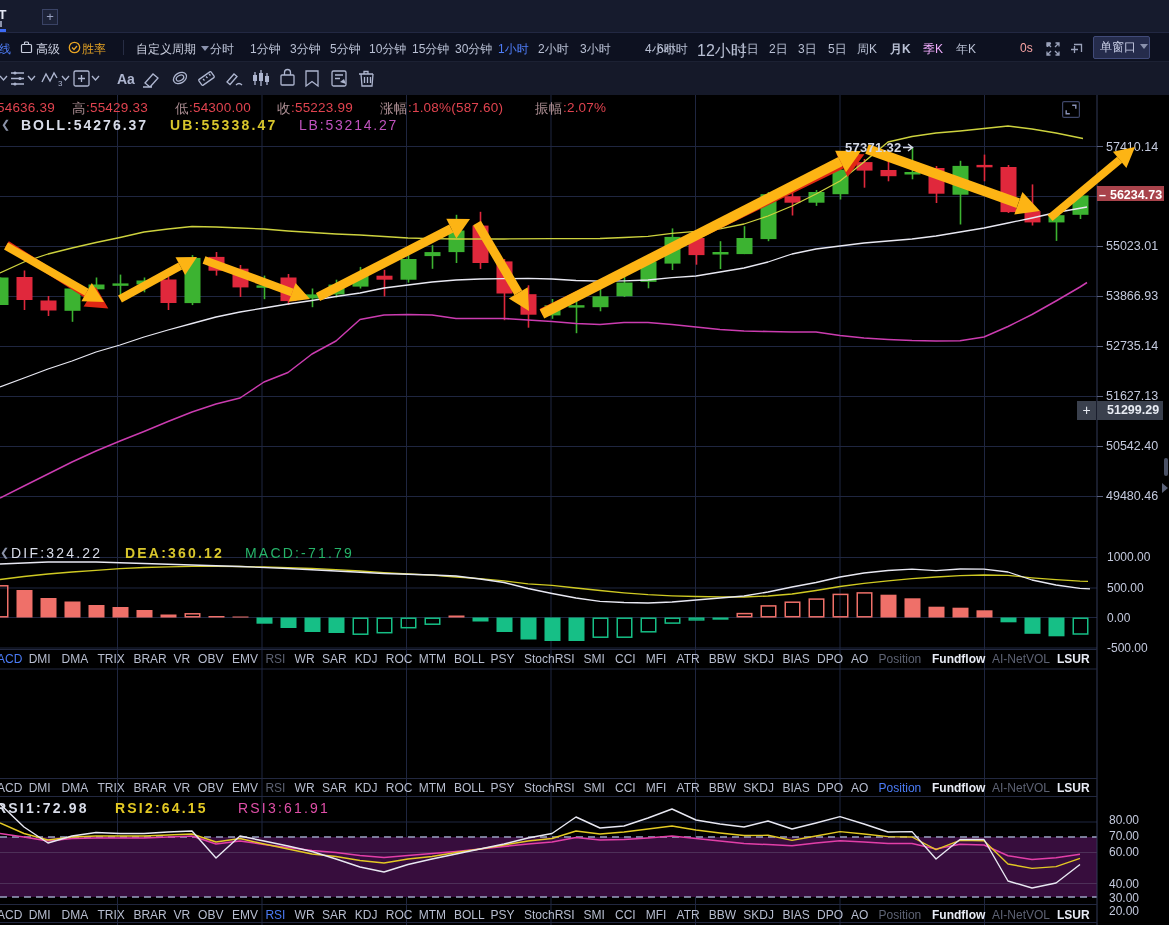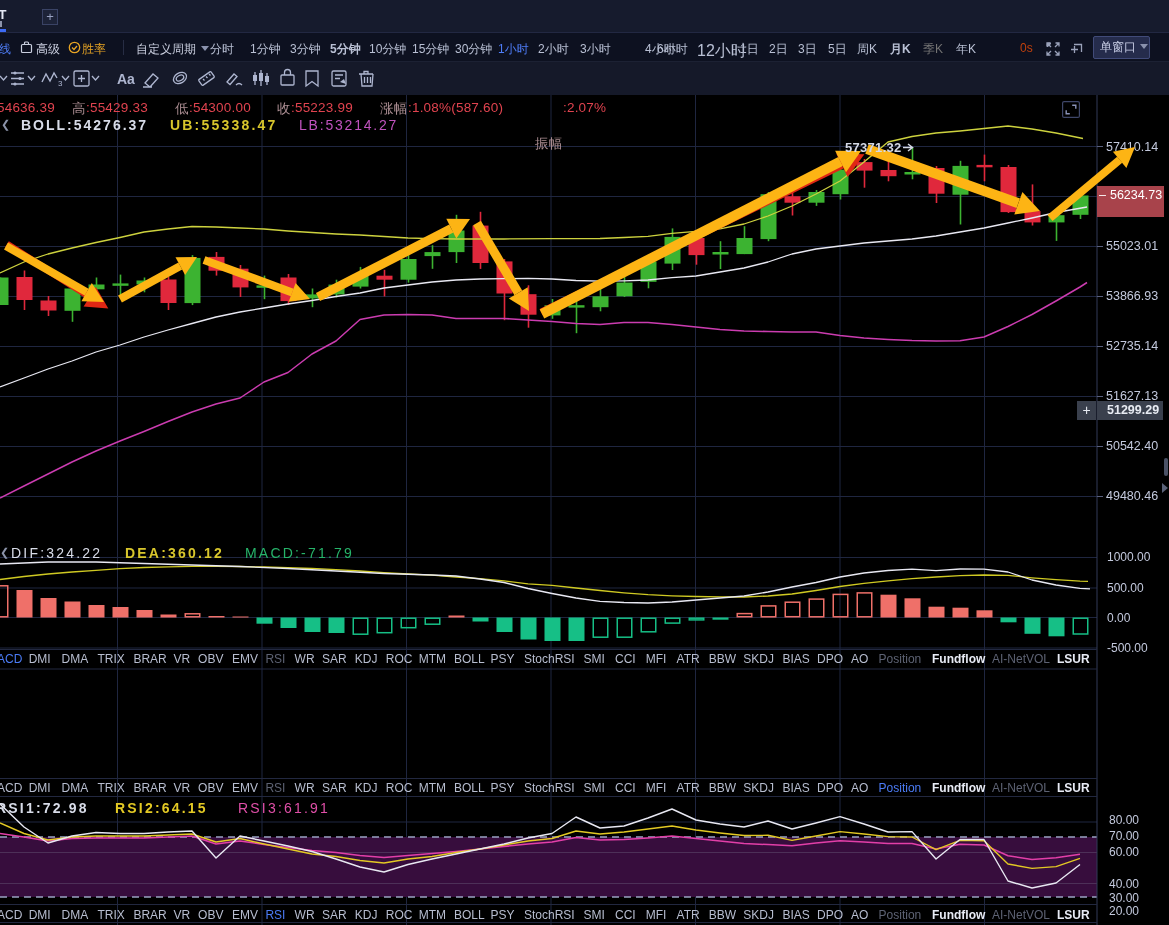--- a/index.html
+++ b/index.html
@@ -27,39 +27,39 @@
       <circle cx="6.5" cy="6.5" r="5.2" fill="none" stroke="#e8a524" stroke-width="1.3"></circle>
       <path d="M4 6.5 l2 2 l3-3.5" fill="none" stroke="#e8a524" stroke-width="1.3"></path>
     </svg>
     <span style="position:absolute;left:82px;top:8px;font-size:12px;color:#e8a524;white-space:nowrap;">胜率</span>
     <div style="position:absolute;left:123px;top:7px;width:1px;height:15px;background:#272d44;"></div>
     <span style="position:absolute;left:136px;top:8px;font-size:12px;color:#c9cede;white-space:nowrap;">自定义周期</span>
     <div style="position:absolute;left:201px;top:13px;width:0;height:0;border-left:4px solid transparent;border-right:4px solid transparent;border-top:5px solid #8a92ad;"></div>
     <span style="position:absolute;left:210px;top:8px;font-size:12px;color:#b9c0d4;white-space:nowrap;">分时</span>
     <span style="position:absolute;left:250px;top:8px;font-size:12px;color:#b9c0d4;white-space:nowrap;">1分钟</span>
     <span style="position:absolute;left:290px;top:8px;font-size:12px;color:#b9c0d4;white-space:nowrap;">3分钟</span>
-    <span style="position:absolute;left:330px;top:8px;font-size:12px;color:#b9c0d4;white-space:nowrap;font-weight:bold;">5分钟</span>
+    <span style="position:absolute;left:330px;top:8px;font-size:12px;color:#b9c0d4;white-space:nowrap;">5分钟</span>
     <span style="position:absolute;left:369px;top:8px;font-size:12px;color:#b9c0d4;white-space:nowrap;">10分钟</span>
     <span style="position:absolute;left:412px;top:8px;font-size:12px;color:#b9c0d4;white-space:nowrap;">15分钟</span>
     <span style="position:absolute;left:455px;top:8px;font-size:12px;color:#b9c0d4;white-space:nowrap;">30分钟</span>
     <span style="position:absolute;left:498px;top:8px;font-size:12px;color:#4f7ef9;white-space:nowrap;">1小时</span>
     <span style="position:absolute;left:538px;top:8px;font-size:12px;color:#b9c0d4;white-space:nowrap;">2小时</span>
     <span style="position:absolute;left:580px;top:8px;font-size:12px;color:#b9c0d4;white-space:nowrap;">3小时</span>
     <span style="position:absolute;left:618px;top:8px;font-size:12px;color:#b9c0d4;white-space:nowrap;margin-left:27px;">4小时</span>
     <span style="position:absolute;left:657px;top:8px;font-size:12px;color:#b9c0d4;white-space:nowrap;">6小时</span>
     <span style="position:absolute;left:697px;top:8px;font-size:16px;color:#b9c0d4;white-space:nowrap;">12小时</span>
     <span style="position:absolute;left:740px;top:8px;font-size:12px;color:#b9c0d4;white-space:nowrap;">1日</span>
     <span style="position:absolute;left:769px;top:8px;font-size:12px;color:#b9c0d4;white-space:nowrap;">2日</span>
     <span style="position:absolute;left:798px;top:8px;font-size:12px;color:#b9c0d4;white-space:nowrap;">3日</span>
     <span style="position:absolute;left:828px;top:8px;font-size:12px;color:#b9c0d4;white-space:nowrap;">5日</span>
     <span style="position:absolute;left:857px;top:8px;font-size:12px;color:#b9c0d4;white-space:nowrap;">周K</span>
     <span style="position:absolute;left:890px;top:8px;font-size:12px;color:#b9c0d4;white-space:nowrap;font-weight:bold;">月K</span>
-    <span style="position:absolute;left:923px;top:8px;font-size:12px;color:#737373;white-space:nowrap;">季K</span>
+    <span style="position:absolute;left:923px;top:8px;font-size:12px;color:#f0abfc;white-space:nowrap;">季K</span>
     <span style="position:absolute;left:956px;top:8px;font-size:12px;color:#b9c0d4;white-space:nowrap;">年K</span>
-    <span style="position:absolute;left:1020px;top:8px;font-size:12px;color:#c2410c;white-space:nowrap;">0s</span>
+    <span style="position:absolute;left:1020px;top:8px;font-size:12px;color:#fca5a5;white-space:nowrap;">0s</span>
     <svg style="position:absolute;left:1046px;top:9px;" width="14" height="14" viewBox="0 0 14 14" fill="none" stroke="#9aa2ba" stroke-width="1.3">
       <path d="M1 4 L4 1 M1 1 l3.5 0 M1 1 l0 3.5" transform="translate(0.5,0.5)"></path>
       <path d="M9.5 1 H13 V4.5 M13 1 L9 5 M1 9.5 V13 H4.5 M1 13 L5 9 M9.5 13 H13 V9.5 M13 13 L9 9 M1 4.5 V1 H4.5 M1 1 L5 5"></path>
     </svg>
     <svg style="position:absolute;left:1069px;top:9px;" width="15" height="15" viewBox="0 0 15 15" fill="none" stroke="#9aa2ba" stroke-width="1.3">
       <path d="M5 2.5 H12.5 V10"></path>
       <path d="M2 7.5 h7 M5.5 4 v7"></path>
       <rect x="1" y="6" width="9" height="8" stroke="none"></rect>
     </svg>
     <div style="position:absolute;left:1093px;top:3px;width:57px;height:23px;background:#252c4c;border:1px solid #414b79;border-radius:2px;color:#c6cce4;font-size:12px;line-height:21px;text-align:left;padding-left:6px;">单窗口<span style="display:inline-block;margin-left:4px;width:0;height:0;border-left:4px solid transparent;border-right:4px solid transparent;border-top:5px solid #8a92ad;vertical-align:2px;"></span></div>
@@ -315,40 +315,40 @@
     </svg></div>
 <div style="position:absolute;left:-3px;top:100px;font-size:13.5px;color:#e0434f;letter-spacing:0.2px;white-space:nowrap;">54636.39</div>
 <div style="position:absolute;left:72px;top:100px;font-size:13.5px;color:#ab8d92;letter-spacing:0.2px;white-space:nowrap;">高</div>
 <div style="position:absolute;left:86px;top:100px;font-size:13.5px;color:#e0434f;letter-spacing:0.2px;white-space:nowrap;">:55429.33</div>
 <div style="position:absolute;left:175px;top:100px;font-size:13.5px;color:#ab8d92;letter-spacing:0.2px;white-space:nowrap;">低</div>
 <div style="position:absolute;left:189px;top:100px;font-size:13.5px;color:#e0434f;letter-spacing:0.2px;white-space:nowrap;">:54300.00</div>
 <div style="position:absolute;left:277px;top:100px;font-size:13.5px;color:#ab8d92;letter-spacing:0.2px;white-space:nowrap;">收</div>
 <div style="position:absolute;left:291px;top:100px;font-size:13.5px;color:#e0434f;letter-spacing:0.2px;white-space:nowrap;">:55223.99</div>
 <div style="position:absolute;left:380px;top:100px;font-size:13.5px;color:#ab8d92;letter-spacing:0.2px;white-space:nowrap;">涨幅</div>
 <div style="position:absolute;left:408px;top:100px;font-size:13.5px;color:#e0434f;letter-spacing:0.2px;white-space:nowrap;">:1.08%(587.60)</div>
-<div style="position:absolute;left:535px;top:100px;font-size:13.5px;color:#ab8d92;letter-spacing:0.2px;white-space:nowrap;margin-top:35px;">振幅</div>
+<div style="position:absolute;left:535px;top:100px;font-size:13.5px;color:#ab8d92;letter-spacing:0.2px;white-space:nowrap;">振幅</div>
 <div style="position:absolute;left:563px;top:100px;font-size:13.5px;color:#e0434f;letter-spacing:0.2px;white-space:nowrap;">:2.07%</div>
 <div style="position:absolute;left:1px;top:118px;font-size:11px;color:#8a92a8;">❮</div>
 <div style="position:absolute;left:21px;top:117px;font-size:14px;font-weight:bold;color:#d8dce8;letter-spacing:2.0px;white-space:nowrap;">BOLL:54276.37</div>
 <div style="position:absolute;left:170px;top:117px;font-size:14px;font-weight:bold;color:#d8c62c;letter-spacing:2.2px;white-space:nowrap;">UB:55338.47</div>
 <div style="position:absolute;left:299px;top:117px;font-size:14px;color:#c053be;letter-spacing:1.8px;white-space:nowrap;">LB:53214.27</div>
 <div style="position:absolute;left:0px;top:546px;font-size:11px;color:#8a92a8;">❮</div>
 <div style="position:absolute;left:11px;top:545px;font-size:14px;color:#d8dce8;letter-spacing:2.2px;white-space:nowrap;">DIF:324.22</div>
 <div style="position:absolute;left:125px;top:545px;font-size:14px;font-weight:bold;color:#d8c62c;letter-spacing:2.2px;white-space:nowrap;">DEA:360.12</div>
 <div style="position:absolute;left:245px;top:545px;font-size:14px;color:#26b46a;letter-spacing:2.2px;white-space:nowrap;">MACD:-71.79</div>
 <div style="position:absolute;left:-4px;top:800px;font-size:14px;font-weight:bold;color:#d8dce8;letter-spacing:2.2px;white-space:nowrap;">RSI1:72.98</div>
 <div style="position:absolute;left:115px;top:800px;font-size:14px;font-weight:bold;color:#e3c924;letter-spacing:2.2px;white-space:nowrap;">RSI2:64.15</div>
 <div style="position:absolute;left:238px;top:800px;font-size:14px;color:#e04fa8;letter-spacing:2.2px;white-space:nowrap;">RSI3:61.91</div>
 <div style="position:absolute;left:1106px;top:239px;font-size:12.5px;color:#c3c9dd;white-space:nowrap;">55023.01</div>
 <div style="position:absolute;left:1106px;top:289px;font-size:12.5px;color:#c3c9dd;white-space:nowrap;">53866.93</div>
 <div style="position:absolute;left:1106px;top:339px;font-size:12.5px;color:#c3c9dd;white-space:nowrap;">52735.14</div>
 <div style="position:absolute;left:1106px;top:389px;font-size:12.5px;color:#c3c9dd;white-space:nowrap;">51627.13</div>
 <div style="position:absolute;left:1106px;top:439px;font-size:12.5px;color:#c3c9dd;white-space:nowrap;">50542.40</div>
 <div style="position:absolute;left:1106px;top:489px;font-size:12.5px;color:#c3c9dd;white-space:nowrap;">49480.46</div>
-<div style="position:absolute;left:1097px;top:186px;width:67px;height:31px;background:#a8434b;color:#fff;font-size:12.5px;font-weight:normal;line-height:19px;"><span style="margin-left:2px;">–</span><span style="margin-left:4px;">56234.73</span></div>
+<div style="position:absolute;left:1097px;top:186px;width:67px;height:15px;background:#a8434b;color:#fff;font-size:12.5px;font-weight:bold;line-height:19px;"><span style="margin-left:2px;">–</span><span style="margin-left:4px;">56234.73</span></div>
 <div style="position:absolute;left:1077px;top:401px;width:19px;height:19px;background:#3a404d;color:#e8ebf2;font-size:14px;line-height:18px;text-align:center;">+</div>
 <div style="position:absolute;left:1097px;top:401px;width:66px;height:19px;background:#3a404d;color:#e8ebf2;font-size:12.5px;font-weight:bold;line-height:19px;"><span style="margin-left:10px;">51299.29</span></div>
 <div style="position:absolute;left:1107px;top:550px;font-size:12px;color:#c3c9dd;white-space:nowrap;">1000.00</div>
 <div style="position:absolute;left:1107px;top:581px;font-size:12px;color:#c3c9dd;white-space:nowrap;">500.00</div>
 <div style="position:absolute;left:1107px;top:611px;font-size:12px;color:#c3c9dd;white-space:nowrap;">0.00</div>
 <div style="position:absolute;left:1107px;top:641px;font-size:12px;color:#c3c9dd;white-space:nowrap;">-500.00</div>
 <div style="position:absolute;left:1109px;top:813px;font-size:12px;color:#c3c9dd;white-space:nowrap;">80.00</div>
 <div style="position:absolute;left:1109px;top:829px;font-size:12px;color:#c3c9dd;white-space:nowrap;">70.00</div>
 <div style="position:absolute;left:1109px;top:845px;font-size:12px;color:#c3c9dd;white-space:nowrap;">60.00</div>
 <div style="position:absolute;left:1109px;top:877px;font-size:12px;color:#c3c9dd;white-space:nowrap;">40.00</div>

